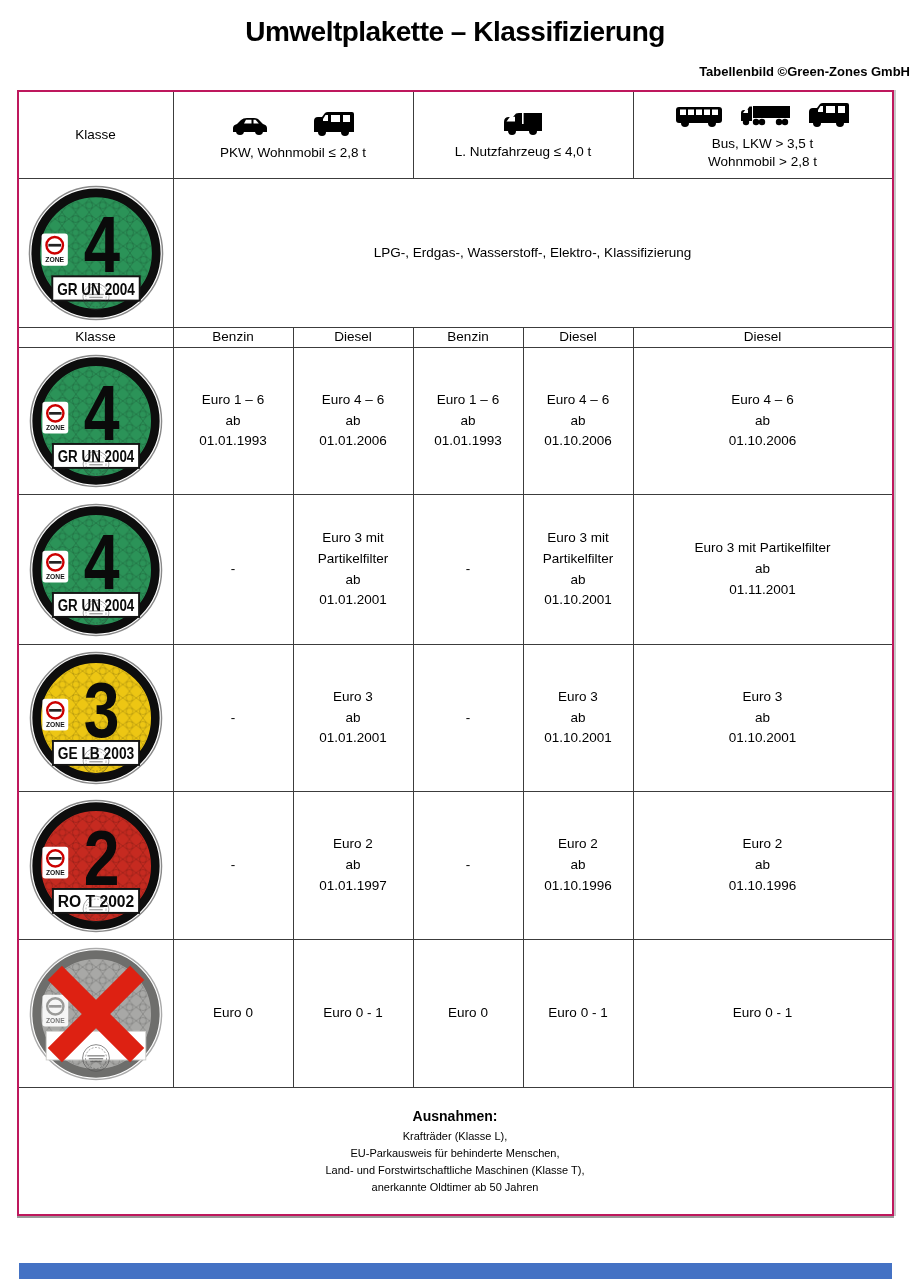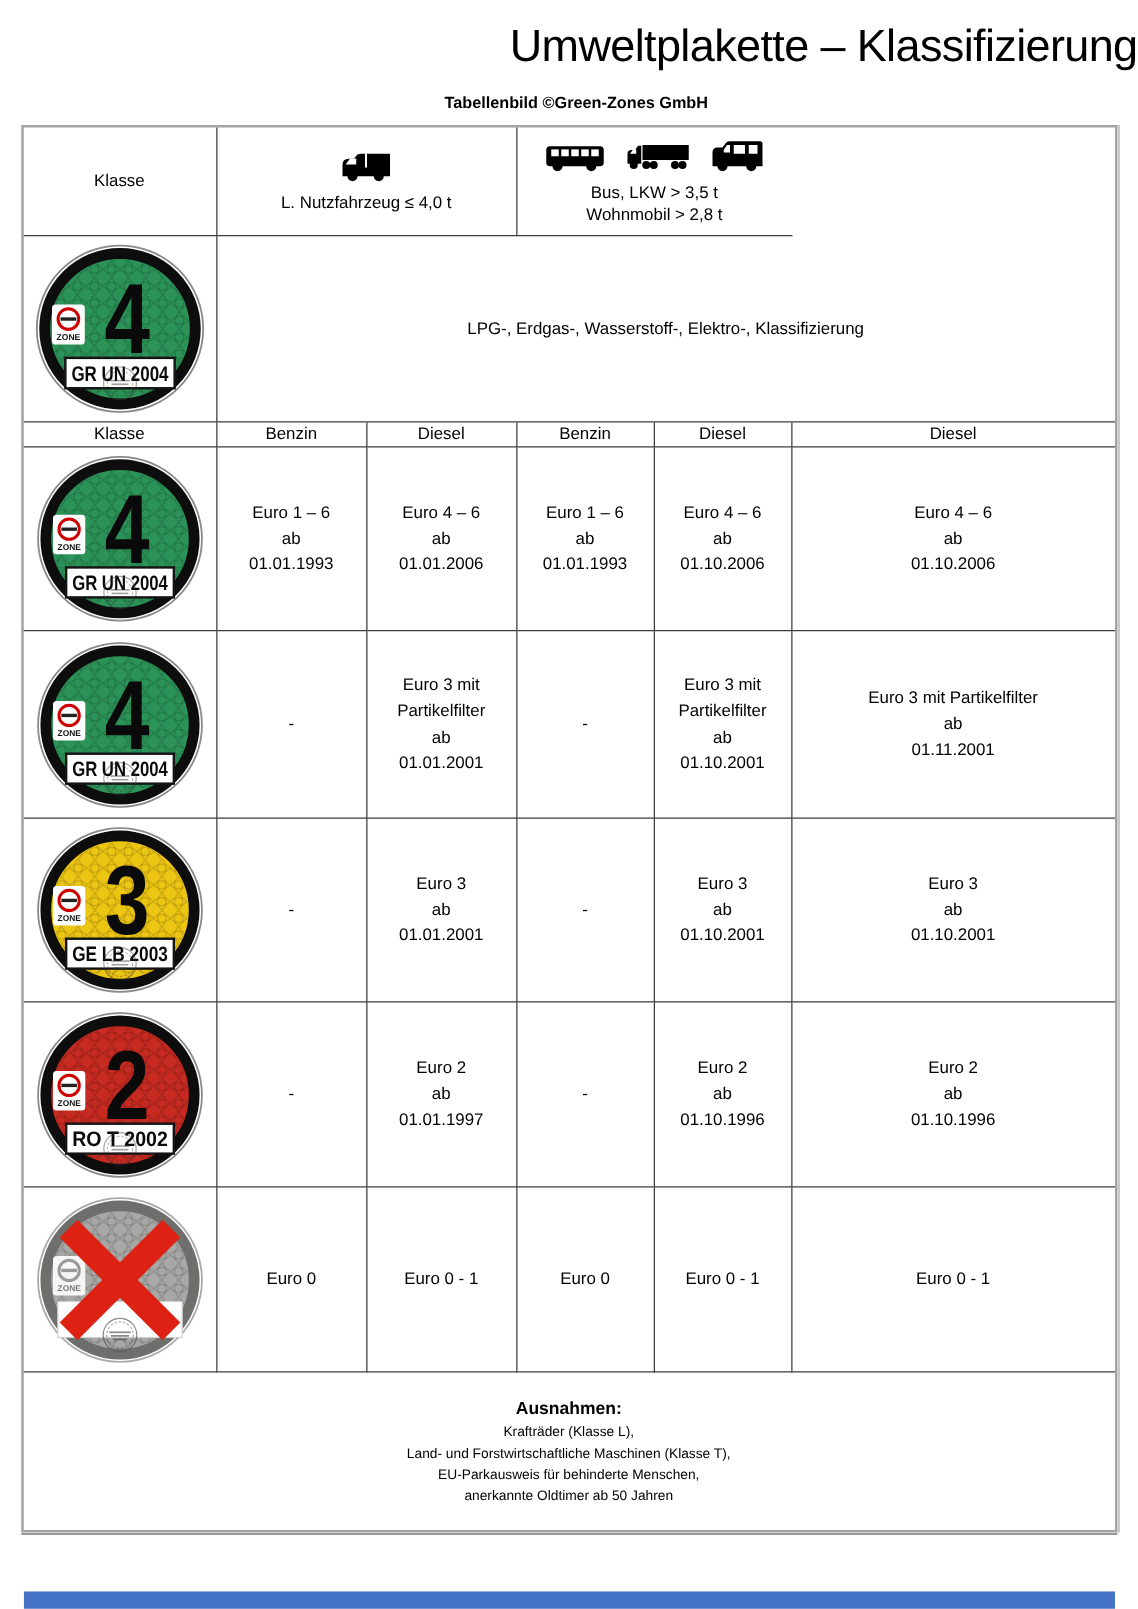--- a/index.html
+++ b/index.html
@@ -2,28 +2,28 @@
 <html><head>
 <meta charset="utf-8">
 <style>
   html,body{margin:0;padding:0;background:#fff;}
   body{
     width:910px;height:1287px;position:relative;
     font-family:"Liberation Sans",sans-serif;color:#000;
     -webkit-font-smoothing:antialiased;
   }
   .title{
-    text-align:right;font-size:36px;font-weight:normal;
+    text-align:center;font-size:28px;font-weight:bold;
     padding-top:16px;letter-spacing:-0.5px;
   }
   .subtitle{
-    text-align:center;font-size:13px;font-weight:bold;margin-top:16px;padding-left:12px;
+    text-align:right;font-size:13px;font-weight:bold;margin-top:16px;padding-left:12px;
   }
   .plakette-table{
-    width:873px;margin:11px auto 0;border:2px solid #a3a3a3;
+    width:873px;margin:11px auto 0;border:2px solid #be185d;
     box-shadow:0 2px 0 #9a9a9a, 2px 0 0 #c8c8c8;
   }
   .row{display:grid;}
   .r-head{grid-template-columns:155px 240px 220px 258px;height:87px;}
   .r-alt {grid-template-columns:155px 718px;height:149px;}
   .r-sub {grid-template-columns:155px 120px 120px 110px 110px 258px;height:20px;}
   .r-data{grid-template-columns:155px 120px 120px 110px 110px 258px;}
   .h1{height:147px}.h2{height:150px}.h3{height:147px}.h4{height:148px}.h5{height:148px}
   .r-exc{grid-template-columns:873px;height:126px;}
   .c{
@@ -58,20 +58,40 @@
 </svg>
 
 <div class="title">Umweltplakette – Klassifizierung</div>
 <div class="subtitle">Tabellenbild ©Green-Zones GmbH</div>
 
 <div class="plakette-table">
 
   <div class="row r-head">
     <div class="c">Klasse</div>
 
+    <div class="c">
+      <div class="icons gap-lg">
+        <svg width="40" height="22" viewBox="0 0 40 22">
+          <path d="M3 17 L3 13 Q3 10 7 9 L11 5 Q13 3 17 3 L24 3 Q28 3 30 6 L33 9 Q37 10 37 13 L37 17 Z" fill="#000"></path>
+          <path d="M14 8.5 L16 4.8 L21.5 4.8 L21.5 8.5 Z" fill="#fff"></path>
+          <path d="M23.5 8.5 L23.5 4.8 L25.5 4.8 L28.8 8.5 Z" fill="#fff"></path>
+          <circle cx="10" cy="16" r="4" fill="#000"></circle>
+            <circle cx="29" cy="16" r="4" fill="#000"></circle>
+        </svg>
+        <svg width="44" height="28" viewBox="0 0 44 28">
+          <path d="M2 23 L2 12 Q2 8 6 8 L10 8 L13 4 Q14 3 16 3 L40 3 Q42 3 42 5 L42 23 Z" fill="#000"></path>
+          <path d="M11 10 L13.5 6 L16 6 L16 12 L11 12 Z" fill="#fff"></path>
+          <rect x="19" y="6" width="9" height="7" fill="#fff"></rect>
+          <rect x="31" y="6" width="7" height="7" fill="#fff"></rect>
+          <circle cx="10" cy="23" r="4" fill="#000"></circle>
+            <circle cx="33" cy="23" r="4" fill="#000"></circle>
+        </svg>
+      </div>
+      <div class="hdr-label">PKW, Wohnmobil ≤ 2,8 t</div>
+    </div>
 
     <div class="c">
       <div class="icons">
         <svg width="42" height="26" viewBox="0 0 42 26">
           <path d="M2 21 L2 12 Q2 7 7 7 L11 7 L14 3.5 Q15 3 17 3 L40 3 L40 21 Z" fill="#000"></path>
           <path d="M4.5 11.5 L8 6.8 L13 6.8 L13 11.5 Z" fill="#fff"></path>
           <rect x="20" y="3" width="1.6" height="11" fill="#fff"></rect>
           <circle cx="10" cy="21" r="4" fill="#000"></circle>
             <circle cx="31" cy="21" r="4" fill="#000"></circle>
         </svg>
@@ -335,22 +355,22 @@
     <div class="c">Euro 0 - 1</div>
     <div class="c">Euro 0</div>
     <div class="c">Euro 0 - 1</div>
     <div class="c">Euro 0 - 1</div>
   </div>
 
   <div class="row r-exc">
     <div class="c">
       <div class="exc-head">Ausnahmen:</div>
       <div class="exc-line">Krafträder (Klasse L),</div>
+      <div class="exc-line">EU-Parkausweis für behinderte Menschen,</div>
       <div class="exc-line">Land- und Forstwirtschaftliche Maschinen (Klasse T),</div>
-      <div class="exc-line">EU-Parkausweis für behinderte Menschen,</div>
       <div class="exc-line">anerkannte Oldtimer ab 50 Jahren</div>
     </div>
   </div>
 
 </div>
 
 <svg class="footer-bar" width="873" height="16">
   <rect x="0" y="0" width="873" height="16" fill="#4472c4"></rect>
 </svg>
 

